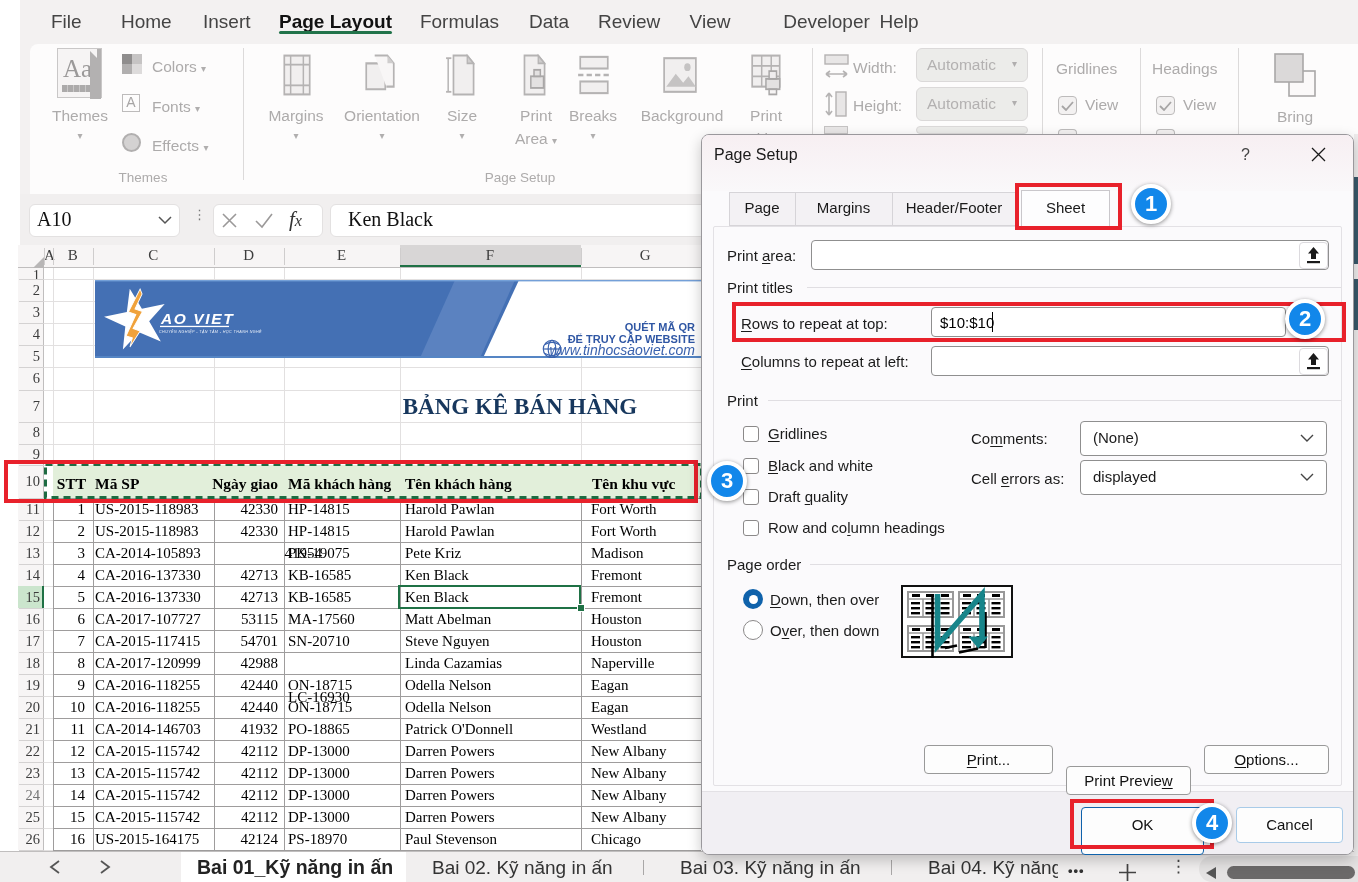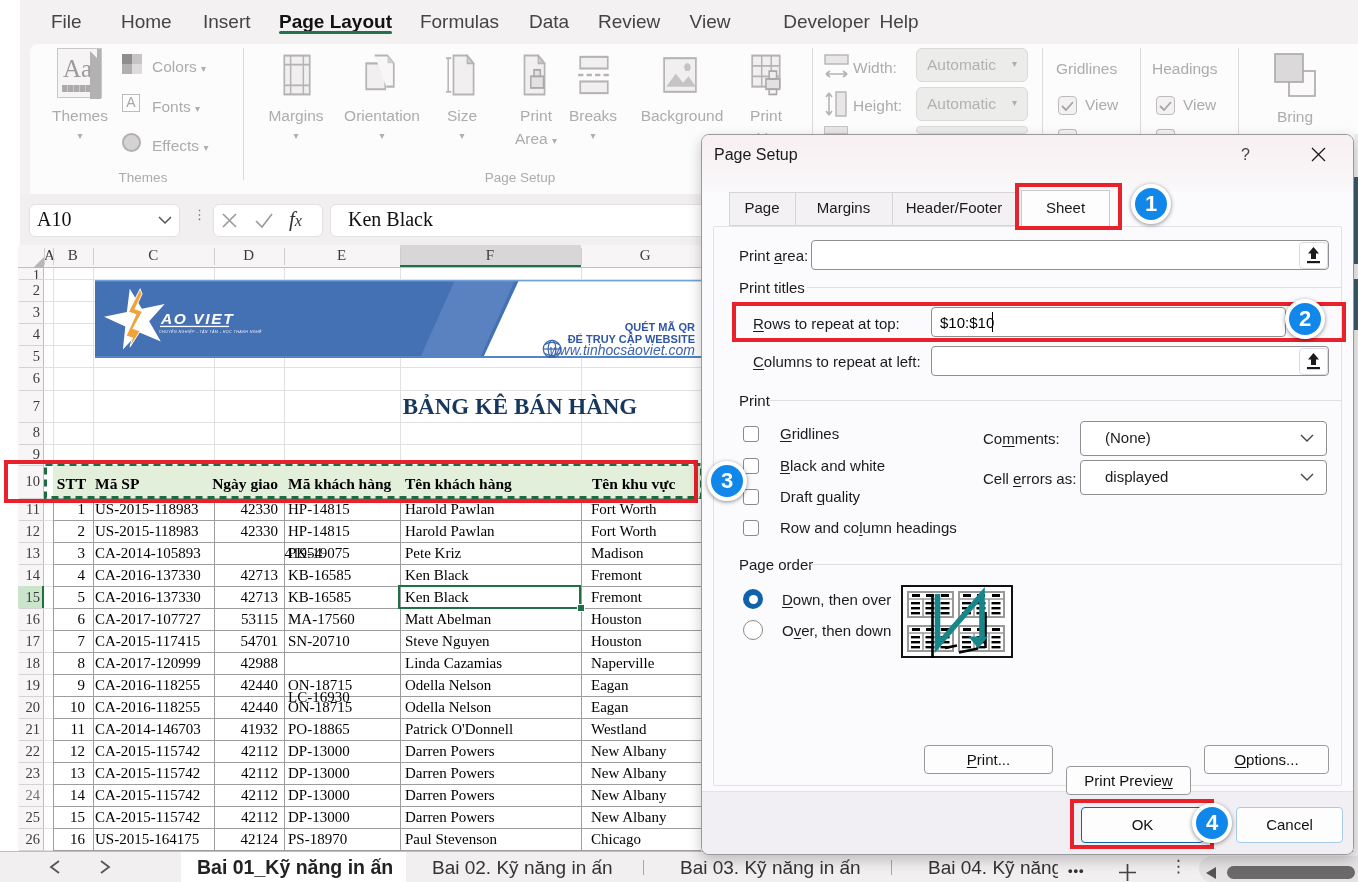--- a/index.html
+++ b/index.html
@@ -2,21 +2,21 @@
 <html><head><meta charset="utf-8">
 <style>
 html,body{margin:0;padding:0;}
 body{width:1358px;height:882px;overflow:hidden;background:#fff;
  font-family:"Liberation Sans",sans-serif;position:relative;}
 .abs{position:absolute;}
 .ser{font-family:"Liberation Serif",serif;}
 .lbl{font-size:15.5px;color:#adabab;}
 .chev{color:#b0aeae;font-size:10px;}
 .sep{position:absolute;width:1px;background:#dcdada;top:48px;height:132px;}
-.dlbl{font-size:15px;color:#1b1b1b;margin-left:12px;}
+.dlbl{font-size:15px;color:#1b1b1b;}
 .inp{position:absolute;background:#fff;border:1px solid #8f8f8f;border-radius:4px;box-sizing:border-box;}
 .cb{position:absolute;width:16px;height:16px;background:#fff;border:1px solid #8b8989;border-radius:3px;box-sizing:border-box;}
 .redbox{position:absolute;border:4px solid #e8212b;box-sizing:border-box;background:transparent;}
 .circ{position:absolute;width:40px;height:40px;border-radius:50%;
  background:#1287ea;border:4px solid #fff;box-sizing:border-box;
  box-shadow:0 1px 4px rgba(0,0,0,.45);color:#fff;font-weight:bold;font-size:22px;
  text-align:center;line-height:32px;}
 .btn{position:absolute;background:#fdfdfd;border:1px solid #999;border-radius:4px;
  box-sizing:border-box;font-size:15px;color:#111;text-align:center;}
 u{text-decoration-thickness:1px;text-underline-offset:2px;}
@@ -612,16 +612,16 @@
       <path d="M44 63 l12 -2.5"></path>
       <path d="M58 67.5 l19 -4"></path>
     </g>
 <path d="M36.5 9 V60.5 L81 9.5 V52" stroke="#17858a" stroke-width="5.6" fill="none"></path>
 <polygon points="67.5,51.5 87,51.5 77.2,63.5" fill="#17858a"></polygon>
 </svg>
 <div class="btn" style="left:924px;top:745px;width:129px;height:29px;line-height:27px;z-index:11;"><u>P</u>rint...</div>
 <div class="btn" style="left:1066px;top:766px;width:125px;height:29px;line-height:27px;z-index:11;text-align:center;">Print Previe<u>w</u></div>
 <div class="btn" style="left:1204px;top:745px;width:125px;height:29px;line-height:27px;z-index:11;"><u>O</u>ptions...</div>
 <div class="abs" style="left:702px;top:791px;width:651px;height:63px;background:#f1eff3;border-top:1px solid #e3e1e5;border-radius:0 0 7px 7px;box-sizing:border-box;z-index:10;"></div>
-<div class="btn" style="left:1081px;top:807px;width:123px;height:36px;line-height:34px;border:1.5px solid #0f62ab;z-index:11;">OK</div>
+<div class="btn" style="left:1081px;top:807px;width:123px;height:48px;line-height:34px;border:1.5px solid #0f62ab;z-index:11;">OK</div>
 <div class="btn" style="left:1236px;top:807px;width:107px;height:36px;line-height:34px;border:1px solid #a8cbe8;z-index:11;">Cancel</div>
 <div class="redbox" style="left:1070px;top:799px;width:144px;height:50px;z-index:13;"></div>
 <div class="circ" style="left:1192px;top:803px;z-index:14;">4</div>
 <div class="circ" style="left:707px;top:461px;z-index:20;">3</div>
 </body></html>

